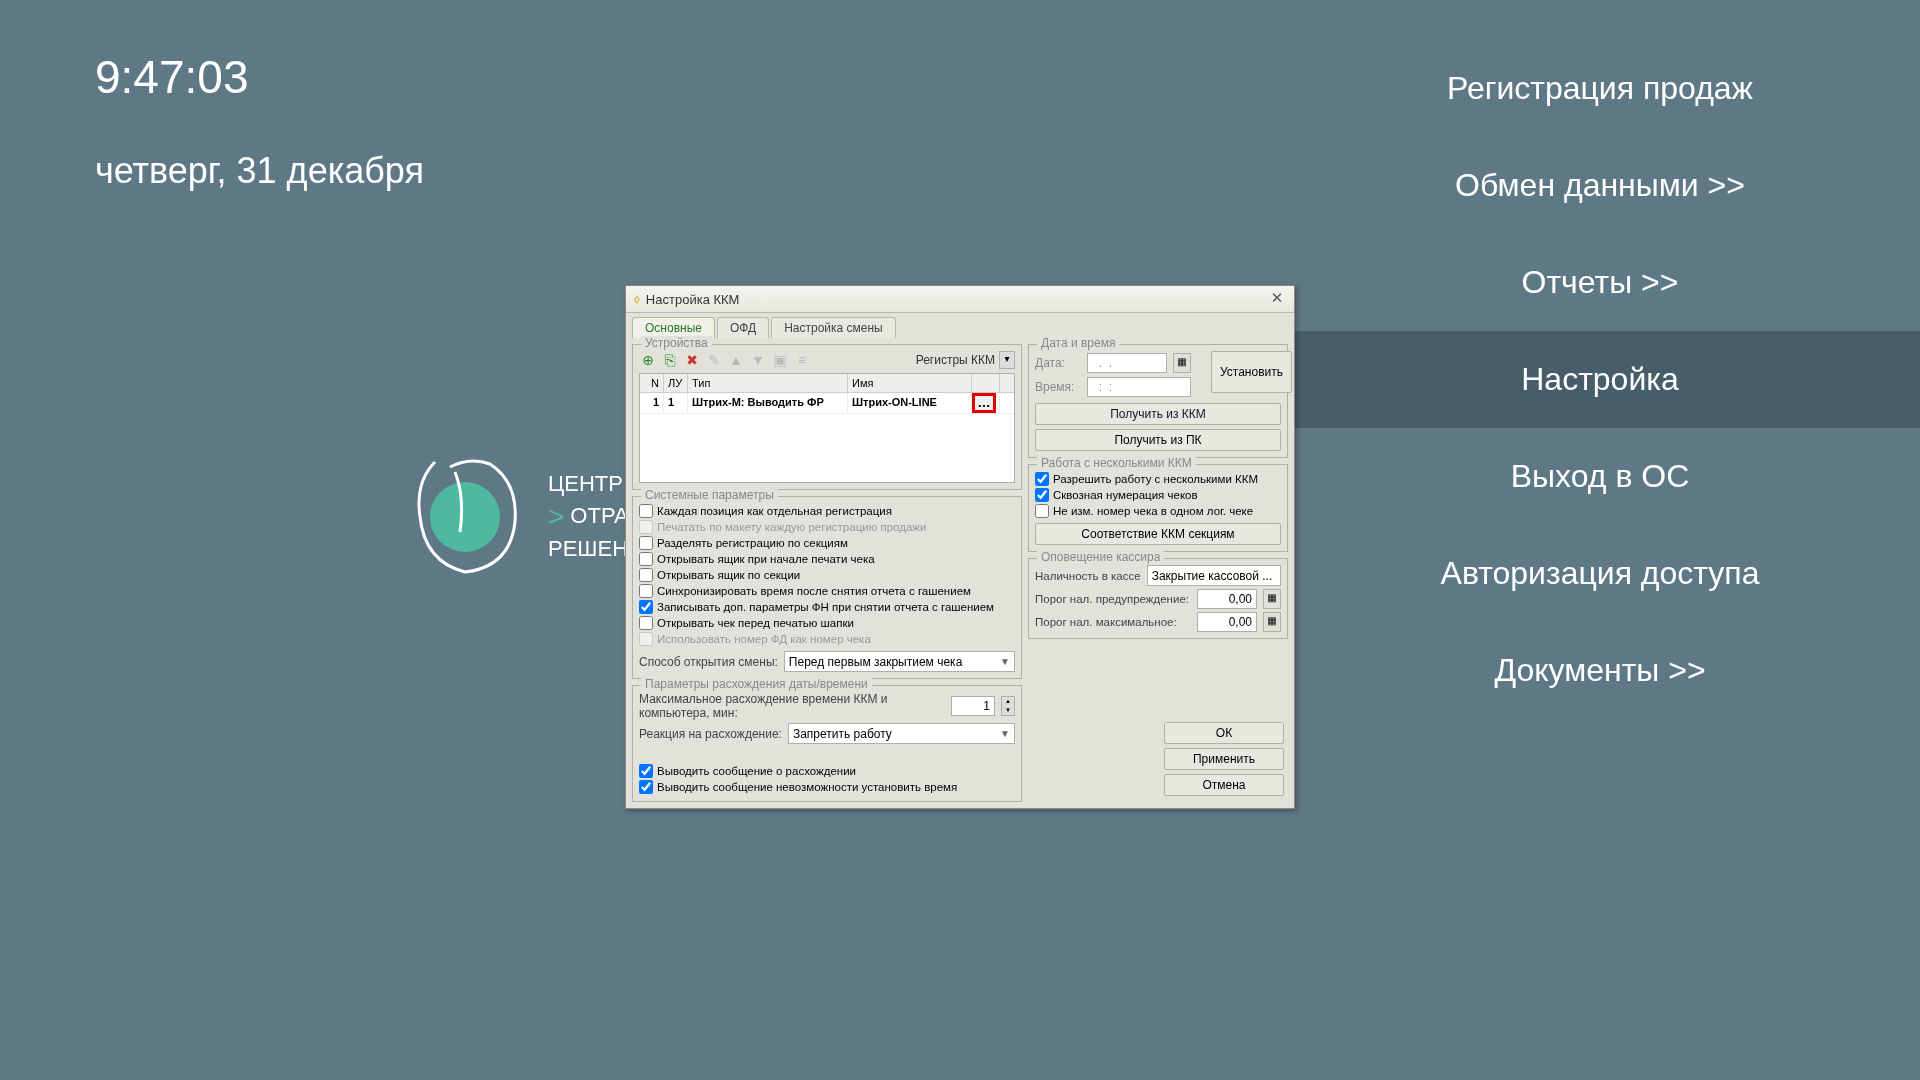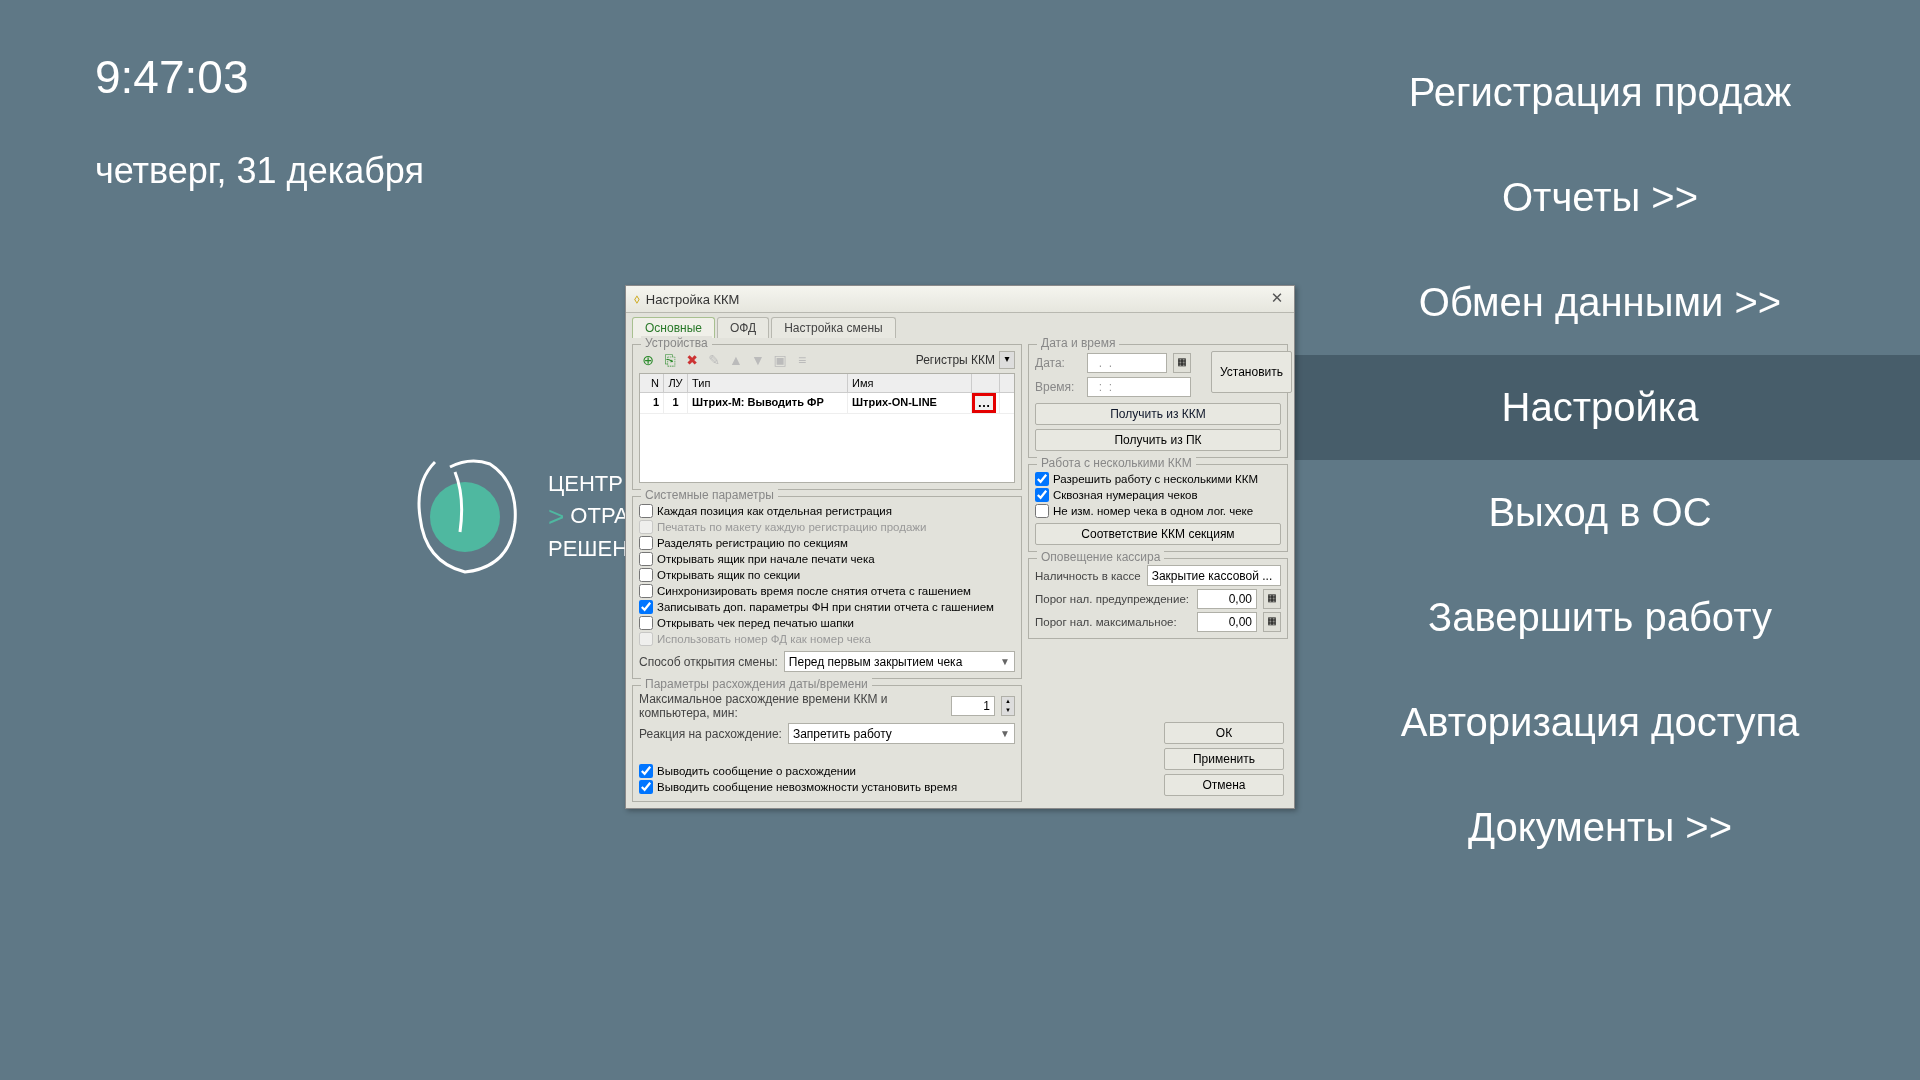--- a/index.html
+++ b/index.html
@@ -6,21 +6,21 @@
 body { width: 1920px; height: 1080px; background: #5f7886; font-family: Arial, sans-serif; position: relative; overflow: hidden; }
 .desktop-time { position: absolute; top: 50px; left: 95px; color: #fff; font-size: 46px; font-weight: 300; }
 .desktop-date { position: absolute; top: 150px; left: 95px; color: #fff; font-size: 36px; font-weight: 300; }
 .logo-area { position: absolute; top: 452px; left: 400px; display: flex; align-items: center; gap: 18px; }
 .logo-mark { width: 130px; height: 130px; position: relative; }
 .logo-circle { width: 70px; height: 70px; background: #4fb8a0; border-radius: 50%; position: absolute; top: 30px; left: 30px; }
 .logo-outline { position: absolute; top: 0; left: 0; width: 130px; height: 130px; }
 .logo-text { color: #fff; font-size: 22px; line-height: 1.3; }
 .logo-arrow { color: #4fb8a0; font-size: 28px; margin-right: 6px; vertical-align: middle; }
 .main-menu { position: absolute; top: 40px; right: 0px; width: 640px; }
-.menu-item { color: #fff; font-size: 40px; font-weight: 300; padding: 30px 40px; cursor: pointer; text-align: center; }
+.menu-item { color: #fff; font-size: 32px; font-weight: 300; padding: 30px 40px; cursor: pointer; text-align: center; }
 .menu-item.active { background: #475d6a; }
 .dialog { position: absolute; top: 285px; left: 625px; width: 670px; background: #e2e2db; border: 1px solid #8a8a8a; font-size: 12px; box-shadow: 2px 2px 5px rgba(0,0,0,0.3); }
 .dialog-titlebar { background: linear-gradient(#f5f5ef,#e6e6de); padding: 4px 8px; display: flex; justify-content: space-between; align-items: center; border-bottom: 1px solid #b8b8b0; }
 .dialog-title { font-size: 13px; color: #333; display: flex; align-items: center; gap: 6px; }
 .close-x { width: 18px; height: 18px; text-align: center; line-height: 16px; color: #555; cursor: pointer; font-size: 15px; }
 .tabs { display: flex; padding: 4px 6px 0; gap: 2px; }
 .tab { background: #e8e8e1; border: 1px solid #b8b8b0; border-bottom: none; padding: 3px 12px; font-size: 12px; cursor: pointer; border-radius: 3px 3px 0 0; color: #444; }
 .tab.active { background: #f0f0e9; font-weight: normal; color: #2a7a2a; border-color: #a8c090; }
 .dialog-body { display: flex; padding: 6px; gap: 6px; }
 .left-col { width: 390px; display: flex; flex-direction: column; gap: 6px; }
@@ -31,21 +31,21 @@
 .tool-icon { width: 18px; height: 18px; display: inline-block; line-height: 18px; text-align: center; font-size: 14px; cursor: pointer; }
 .tool-spacer { flex: 1; }
 .tool-text { font-size: 12px; color: #333; }
 .tool-dropdown-btn { width: 16px; height: 18px; background: #ddd; border: 1px solid #b0b0a8; cursor: pointer; text-align: center; line-height: 14px; font-size: 10px; }
 .table { background: #fff; border: 1px solid #b0b0a8; height: 110px; display: flex; flex-direction: column; }
 .table-header { display: flex; background: #eee; border-bottom: 1px solid #ccc; }
 .table-header > div { border-right: 1px solid #ccc; padding: 3px 4px; font-size: 11px; }
 .table-row { display: flex; border-bottom: 1px solid #eee; }
 .table-row > div { border-right: 1px solid #eee; padding: 3px 4px; font-size: 11px; font-weight: bold; }
 .col-n { width: 24px; text-align: right; }
-.col-lu { width: 24px; text-align: center; }
+.col-lu { width: 24px; text-align: left; }
 .col-type { width: 160px; }
 .col-name { width: 124px; }
 .col-btn { width: 28px; padding: 0 !important; }
 .ellipsis-btn { width: 24px; height: 20px; background: #f0f0f0; border: 3px solid #e40000; text-align: center; line-height: 14px; font-weight: bold; cursor: pointer; font-size: 13px; }
 .check-row { display: flex; align-items: center; gap: 4px; padding: 1px 0; font-size: 11.5px; }
 .check-row.disabled { color: #999; }
 .check-row input[type=checkbox] { width: 14px; height: 14px; margin: 0; }
 .inline-row { display: flex; align-items: center; gap: 6px; padding: 2px 0; font-size: 12px; }
 .inline-row label { color: #888; min-width: 46px; }
 .text-input { background: #fff; border: 1px solid #b0b0a8; padding: 2px 4px; font-size: 12px; color: #999; flex: 1; height: 20px; }
@@ -77,25 +77,24 @@
   </div>
   <div class="logo-text">
     <div>ЦЕНТР</div>
     <div><span class="logo-arrow">&gt;</span><span>ОТРАСЛЕВ</span></div>
     <div>РЕШЕНИЙ</div>
   </div>
 </div>
 
 <div class="main-menu">
   <div class="menu-item">Регистрация продаж</div>
+  <div class="menu-item">Обмен данными &gt;&gt;</div>
   <div class="menu-item">Отчеты &gt;&gt;</div>
-  <div class="menu-item">Обмен данными &gt;&gt;</div>
   <div class="menu-item active">Настройка</div>
   <div class="menu-item">Выход в ОС</div>
-  <div class="menu-item">Завершить работу</div>
   <div class="menu-item">Авторизация доступа</div>
   <div class="menu-item">Документы &gt;&gt;</div>
 </div>
 
 <div class="dialog">
   <div class="dialog-titlebar">
     <div class="dialog-title">
         <span style="color:#c9a000">⬨</span>
         <span>Настройка ККМ</span>
       </div>

